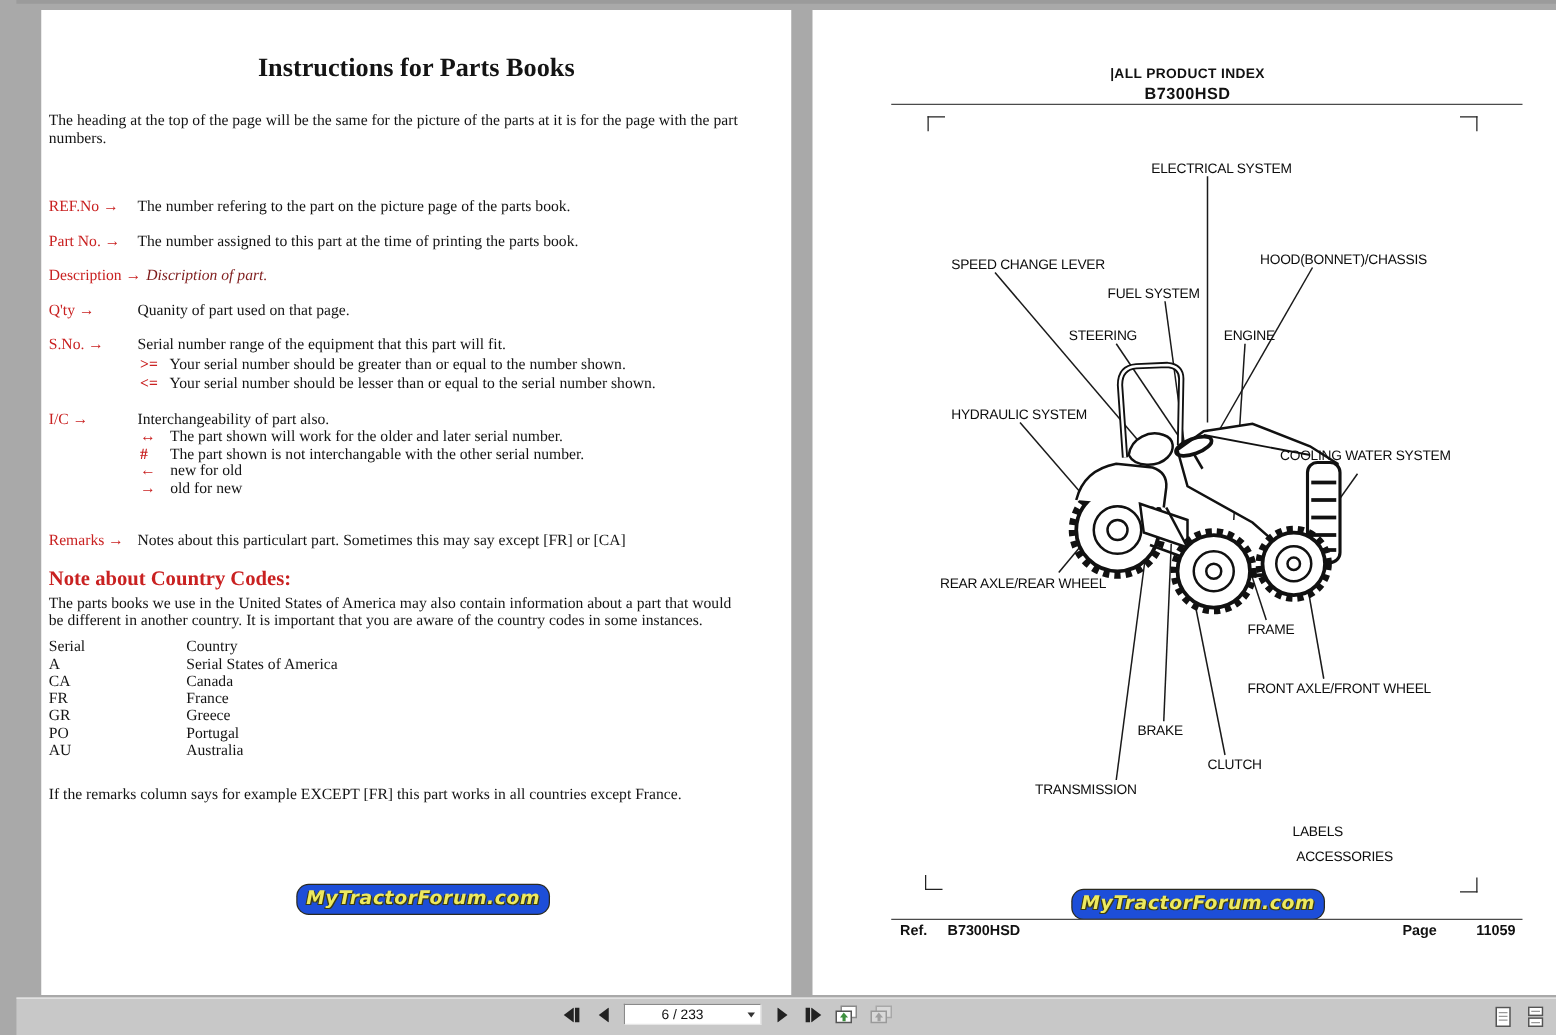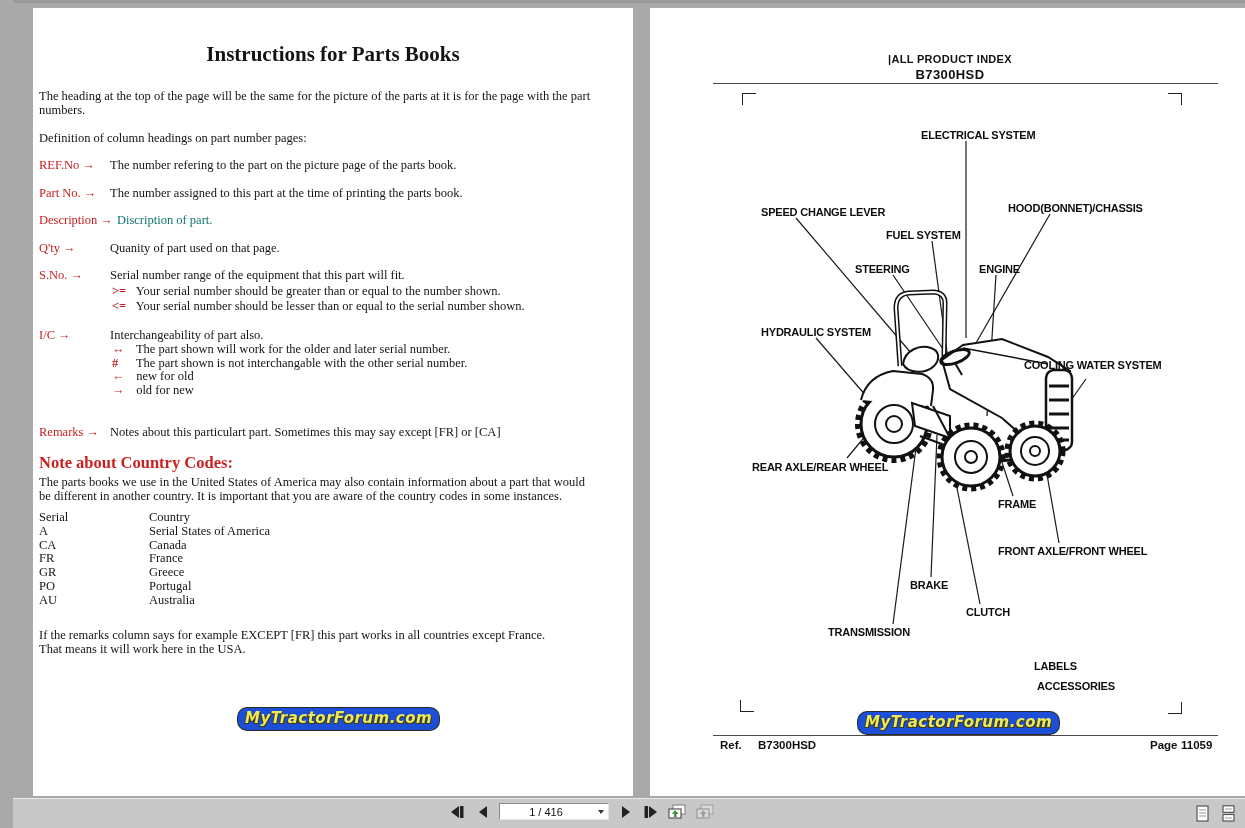--- a/index.html
+++ b/index.html
@@ -12,21 +12,21 @@
 
   
   .lp{font-family:"Liberation Serif","DejaVu Serif",serif;color:#141414;}
   .lp-title{position:absolute;left:0;top:34px;width:100%;text-align:center;
             font-size:21px;font-weight:bold;}
   .lp-par{position:absolute;left:6px;width:552px;font-size:12.5px;line-height:14px;}
   .def-row{position:absolute;left:6px;font-size:12.5px;white-space:nowrap;}
   .def-row .term{color:#c92121;}
   .def-row .arrow{color:#c92121;margin-left:3px;}
   .def-row .desc{position:absolute;left:71px;top:0;color:#141414;}
-  .def-row .desc-inline{color:#0f766e;margin-left:1px;}
+  .def-row .desc-inline{color:#7f1d1d;margin-left:1px;font-style:italic;}
   .sub-row{position:absolute;left:79px;font-size:12.5px;white-space:nowrap;}
   .sub-row .sym{color:#c92121;display:inline-block;min-width:21px;font-weight:bold;}
   .note-title{position:absolute;left:6px;top:445px;font-size:16.5px;font-weight:bold;color:#c92121;}
   .country-table{position:absolute;left:6px;top:503px;font-size:12.5px;line-height:13.8px;}
   .country-table .sym-col{display:inline-block;width:110px;}
   .watermark{position:absolute;background:#1d4ed8;border-radius:9px;padding:1px 7px 3px 7px;
              box-shadow:0 0 0 1px #2a2a20;}
   .watermark span{font-family:"DejaVu Sans",sans-serif;font-weight:bold;font-style:italic;
              font-size:15px;letter-spacing:.5px;color:#ede95f;
              text-shadow:1px 1px 0 #3c3c10, -1px 1px 0 #3c3c10;}
@@ -36,21 +36,21 @@
   .rp-h1{position:absolute;left:0;top:45px;width:100%;text-align:center;
          font-size:11px;font-weight:bold;letter-spacing:.3px;}
   .rp-h2{position:absolute;left:0;top:59px;width:100%;text-align:center;
          font-size:13px;font-weight:bold;letter-spacing:.4px;}
   .rp-rule{position:absolute;left:63px;width:505px;height:1px;background:#4a4a4a;}
   .corner{position:absolute;width:13px;height:11px;border:0 solid #222;}
   .corner.tl{border-top-width:1.5px;border-left-width:1.5px;}
   .corner.tr{border-top-width:1.5px;border-right-width:1.5px;}
   .corner.bl{border-bottom-width:1.5px;border-left-width:1.5px;}
   .corner.br{border-bottom-width:1.5px;border-right-width:1.5px;}
-  .dlabel{position:absolute;font-size:11px;font-weight:bold;letter-spacing:-0.2px;
+  .dlabel{position:absolute;font-size:11px;font-weight:normal;letter-spacing:-0.2px;
           white-space:nowrap;color:#0d0d0d;}
   .rp-foot{position:absolute;font-size:11.5px;font-weight:bold;color:#111;}
   .diagram-svg{position:absolute;left:0;top:0;}
 
   
   .toolbar{position:absolute;left:0;top:798px;width:1245px;height:30px;background:#c8c8c8;
            border-top:1px solid #e9e9e9;}
   .tb-center{position:absolute;left:436px;top:4px;display:flex;align-items:center;gap:8px;}
   .tb-btn{width:17px;height:15px;display:flex;align-items:center;justify-content:center;cursor:default;}
   .combo{width:110px;height:17px;background:#fff;border:1px solid #8a8a8a;
@@ -66,21 +66,20 @@
 </style>
 </head>
 <body>
 
 <div class="stage">
 
   <div class="page page-left lp">
     <div class="lp-title">Instructions for Parts Books</div>
 
     <div class="lp-par" style="top:81px;">The heading at the top of the page will be the same for the picture of the parts at it is for the page with the part numbers.</div>
-    <div class="lp-par" style="top:123px;">Definition of column headings on part number pages:</div>
 
     <div class="def-row" style="top:150px;">
       <span class="term">REF.No</span><span class="arrow">→</span>
       <span class="desc">The number refering to the part on the picture page of the parts book.</span>
     </div>
     <div class="def-row" style="top:178px;">
       <span class="term">Part No.</span><span class="arrow">→</span>
       <span class="desc">The number assigned to this part at the time of printing the parts book.</span>
     </div>
     <div class="def-row" style="top:205px;">
@@ -135,21 +134,20 @@
       <div><span class="sym-col">Serial</span><span>Country</span></div>
       <div><span class="sym-col">A</span><span>Serial States of America</span></div>
       <div><span class="sym-col">CA</span><span>Canada</span></div>
       <div><span class="sym-col">FR</span><span>France</span></div>
       <div><span class="sym-col">GR</span><span>Greece</span></div>
       <div><span class="sym-col">PO</span><span>Portugal</span></div>
       <div><span class="sym-col">AU</span><span>Australia</span></div>
     </div>
 
     <div class="lp-par" style="top:620px;">If the remarks column says for example EXCEPT [FR] this part works in all countries except France.</div>
-    <div class="lp-par" style="top:634px;">That means it will work here in the USA.</div>
 
     <div class="watermark" style="left:205px;top:700px;">
       <span>MyTractorForum.com</span>
     </div>
   </div>
 
   <div class="page page-right rp">
     <div class="rp-h1">|ALL PRODUCT INDEX</div>
     <div class="rp-h2">B7300HSD</div>
     <div class="rp-rule" style="top:75px;"></div>
@@ -237,39 +235,39 @@
     <div class="dlabel" style="left:384px;top:652px;">LABELS</div>
     <div class="dlabel" style="left:387px;top:672px;">ACCESSORIES</div>
 
     <div class="watermark" style="left:208px;top:704px;">
       <span>MyTractorForum.com</span>
     </div>
 
     <div class="rp-rule" style="top:727px;"></div>
     <div class="rp-foot" style="left:70px;top:731px;">Ref.</div>
     <div class="rp-foot" style="left:108px;top:731px;">B7300HSD</div>
-    <div class="rp-foot" style="left:500px;top:731px;">Page</div>
+    <div class="rp-foot" style="left:472px;top:731px;">Page</div>
     <div class="rp-foot" style="left:531px;top:731px;">11059</div>
   </div>
 
   <div class="toolbar">
     <div class="tb-center">
       <div class="tb-btn">
         <svg width="15" height="12" viewBox="0 0 15 12">
             <polygon points="9,0 1,6 9,12" fill="#222"></polygon>
             <rect x="10" y="0" width="3.5" height="12" fill="#222"></rect>
           </svg>
       </div>
       <div class="tb-btn">
         <svg width="12" height="12" viewBox="0 0 12 12">
             <polygon points="10,0 2,6 10,12" fill="#222"></polygon>
           </svg>
       </div>
       <div class="combo">
-        <span>1 / 416</span>
+        <span>6 / 233</span>
         <span class="caret"></span>
       </div>
       <div class="tb-btn">
         <svg width="12" height="12" viewBox="0 0 12 12">
             <polygon points="2,0 10,6 2,12" fill="#222"></polygon>
           </svg>
       </div>
       <div class="tb-btn">
         <svg width="15" height="12" viewBox="0 0 15 12">
             <rect x="1.5" y="0" width="3.5" height="12" fill="#222"></rect>

